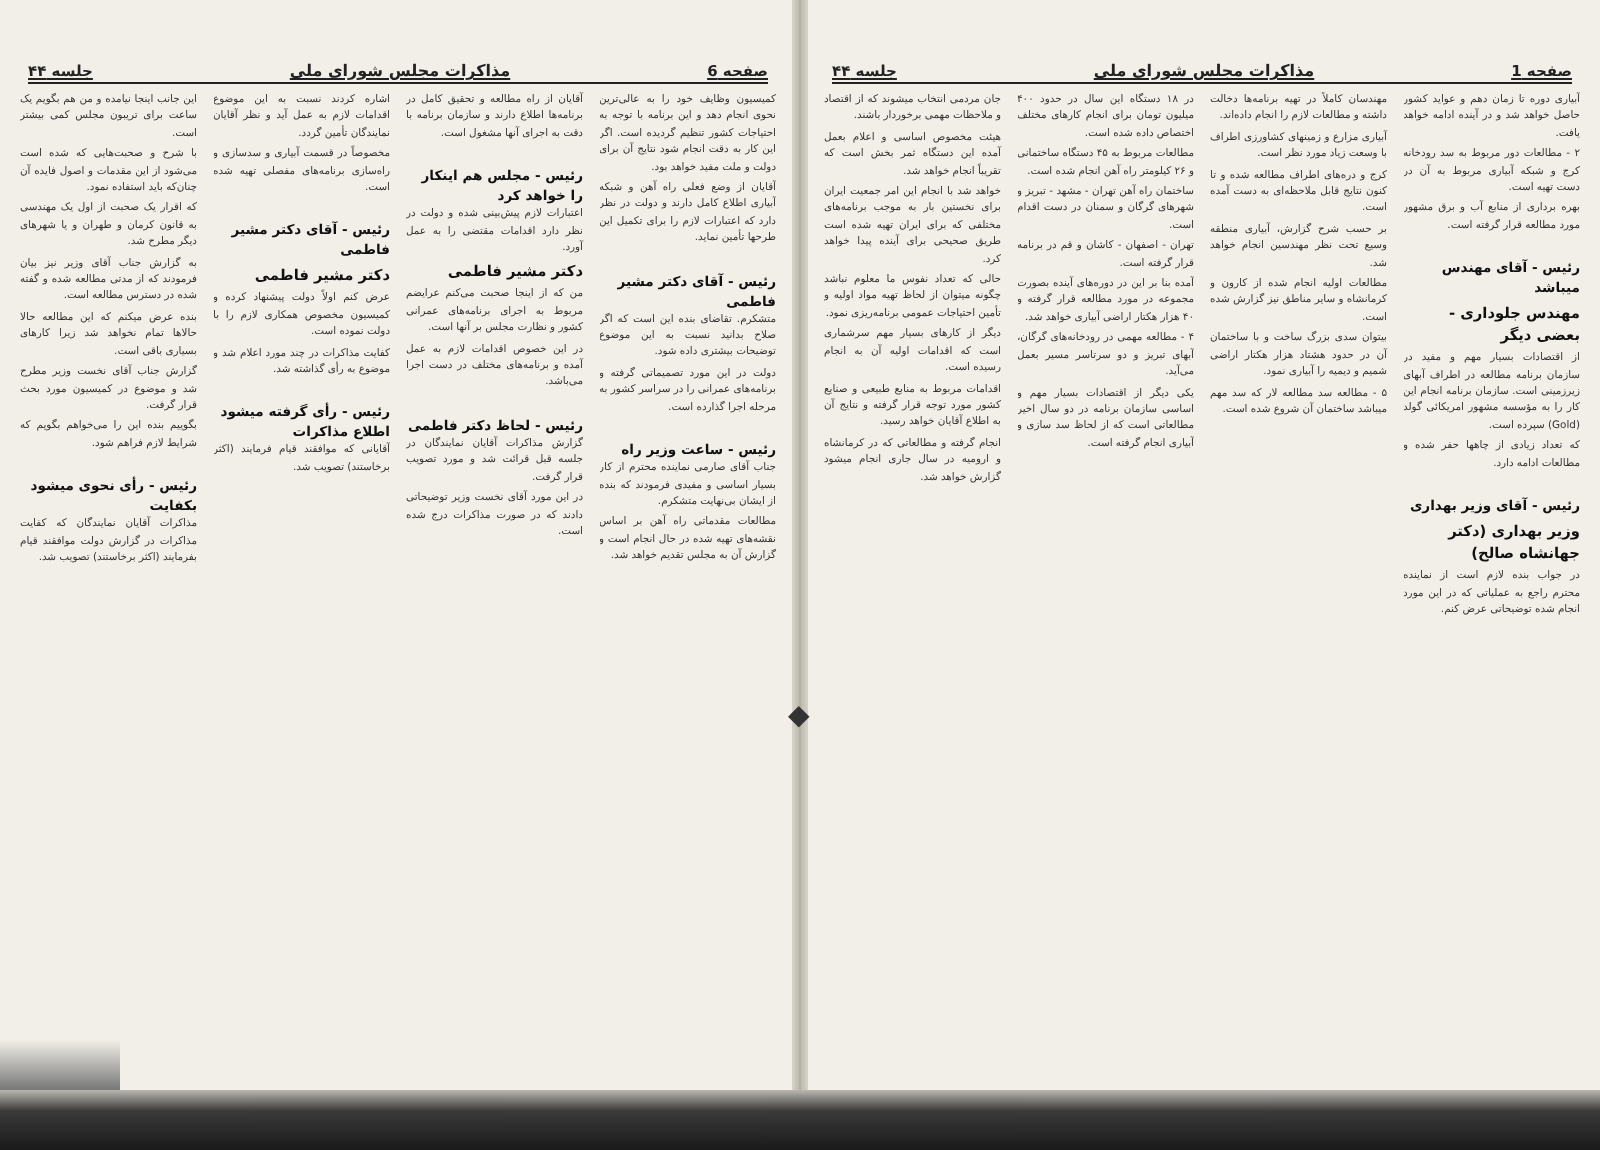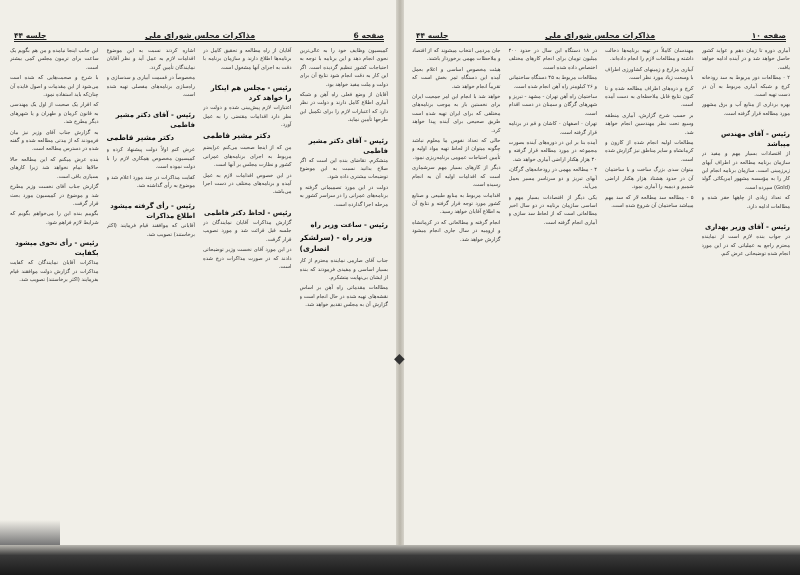--- a/index.html
+++ b/index.html
@@ -40,21 +40,21 @@
   .para {
     font-size: 5.2px; line-height: 8.4px; color: #333; text-align: justify;
     font-family: "DejaVu Sans", sans-serif; margin-bottom: 2px;
   }
   .speaker {
     font-size: 6.8px; line-height: 10px; font-weight: bold; color: #111;
     margin-top: 12px;
   }
   .subhead {
     font-size: 7.4px; line-height: 11px; font-weight: bold; color: #111;
-    text-align: left; margin: 2px 0;
+    text-align: right; margin: 2px 0;
   }
   .bottom-shadow {
     position: absolute; left: 0; top: 545px; width: 800px; height: 30px;
     background: linear-gradient(to bottom, #b9b7b0 0, #3a3a3a 35%, #1a1a1a 100%);
   }
   .edge-left {
     position: absolute; left: 0; top: 520px; width: 60px; height: 25px;
     background: linear-gradient(to bottom, transparent, #777);
   }
 </style>
@@ -70,21 +70,20 @@
       <span>جلسه ۴۴</span>
     </div>
     <div class="columns">
       <div class="col">
           <div class="para">کمیسیون وظایف خود را به عالی‌ترین نحوی انجام دهد و این برنامه با توجه به احتیاجات کشور تنظیم گردیده است. اگر این کار به دقت انجام شود نتایج آن برای دولت و ملت مفید خواهد بود.</div>
           <div class="para">آقایان از وضع فعلی راه آهن و شبکه آبیاری اطلاع کامل دارند و دولت در نظر دارد که اعتبارات لازم را برای تکمیل این طرحها تأمین نماید.</div>
           <div class="speaker">رئیس - آقای دکتر مشیر فاطمی</div>
           <div class="para">متشکرم. تقاضای بنده این است که اگر صلاح بدانید نسبت به این موضوع توضیحات بیشتری داده شود.</div>
           <div class="para">دولت در این مورد تصمیماتی گرفته و برنامه‌های عمرانی را در سراسر کشور به مرحله اجرا گذارده است.</div>
           <div class="speaker">رئیس - ساعت وزیر راه</div>
-          <div class="subhead">وزیر راه - (سرلشکر انصاری)</div>
           <div class="para">جناب آقای صارمی نماینده محترم از کار بسیار اساسی و مفیدی فرمودند که بنده از ایشان بی‌نهایت متشکرم.</div>
           <div class="para">مطالعات مقدماتی راه آهن بر اساس نقشه‌های تهیه شده در حال انجام است و گزارش آن به مجلس تقدیم خواهد شد.</div>
         </div>
       <div class="col">
           <div class="para">آقایان از راه مطالعه و تحقیق کامل در برنامه‌ها اطلاع دارند و سازمان برنامه با دقت به اجرای آنها مشغول است.</div>
           <div class="speaker">رئیس - مجلس هم اینکار را خواهد کرد</div>
           <div class="para">اعتبارات لازم پیش‌بینی شده و دولت در نظر دارد اقدامات مقتضی را به عمل آورد.</div>
           <div class="subhead">دکتر مشیر فاطمی</div>
           <div class="para">من که از اینجا صحبت می‌کنم عرایضم مربوط به اجرای برنامه‌های عمرانی کشور و نظارت مجلس بر آنها است.</div>
           <div class="para">در این خصوص اقدامات لازم به عمل آمده و برنامه‌های مختلف در دست اجرا می‌باشد.</div>
@@ -114,33 +113,35 @@
           <div class="para">مذاکرات آقایان نمایندگان که کفایت مذاکرات در گزارش دولت موافقند قیام بفرمایند (اکثر برخاستند) تصویب شد.</div>
         </div>
     </div>
   </div>
 
   <div class="gutter"></div>
   <div class="binding-mark">◆</div>
 
   <div class="page right">
     <div class="header">
-      <span>صفحه ۱۰</span>
+      <span>صفحه 1</span>
       <span class="title">مذاکرات مجلس شورای ملی</span>
       <span>جلسه ۴۴</span>
     </div>
     <div class="columns">
       <div class="col">
           <div class="para">آبیاری دوره تا زمان دهم و عواید کشور حاصل خواهد شد و در آینده ادامه خواهد یافت.</div>
           <div class="para">۲ - مطالعات دور مربوط به سد رودخانه کرج و شبکه آبیاری مربوط به آن در دست تهیه است.</div>
           <div class="para">بهره برداری از منابع آب و برق مشهور مورد مطالعه قرار گرفته است.</div>
           <div class="speaker">رئیس - آقای مهندس میباشد</div>
+          <div class="subhead">مهندس جلوداری - بعضی دیگر</div>
           <div class="para">از اقتصادات بسیار مهم و مفید در سازمان برنامه مطالعه در اطراف آبهای زیرزمینی است. سازمان برنامه انجام این کار را به مؤسسه مشهور امریکائی گولد (Gold) سپرده است.</div>
           <div class="para">که تعداد زیادی از چاهها حفر شده و مطالعات ادامه دارد.</div>
           <div class="speaker">رئیس - آقای وزیر بهداری</div>
+          <div class="subhead">وزیر بهداری (دکتر جهانشاه صالح)</div>
           <div class="para">در جواب بنده لازم است از نماینده محترم راجع به عملیاتی که در این مورد انجام شده توضیحاتی عرض کنم.</div>
         </div>
       <div class="col">
           <div class="para">مهندسان کاملاً در تهیه برنامه‌ها دخالت داشته و مطالعات لازم را انجام داده‌اند.</div>
           <div class="para">آبیاری مزارع و زمینهای کشاورزی اطراف با وسعت زیاد مورد نظر است.</div>
           <div class="para">کرج و دره‌های اطراف مطالعه شده و تا کنون نتایج قابل ملاحظه‌ای به دست آمده است.</div>
           <div class="para">بر حسب شرح گزارش، آبیاری منطقه وسیع تحت نظر مهندسین انجام خواهد شد.</div>
           <div class="para">مطالعات اولیه انجام شده از کارون و کرمانشاه و سایر مناطق نیز گزارش شده است.</div>
           <div class="para">بیتوان سدی بزرگ ساخت و با ساختمان آن در حدود هشتاد هزار هکتار اراضی شمیم و دیمیه را آبیاری نمود.</div>
           <div class="para">۵ - مطالعه سد مطالعه لار که سد مهم میباشد ساختمان آن شروع شده است.</div>

